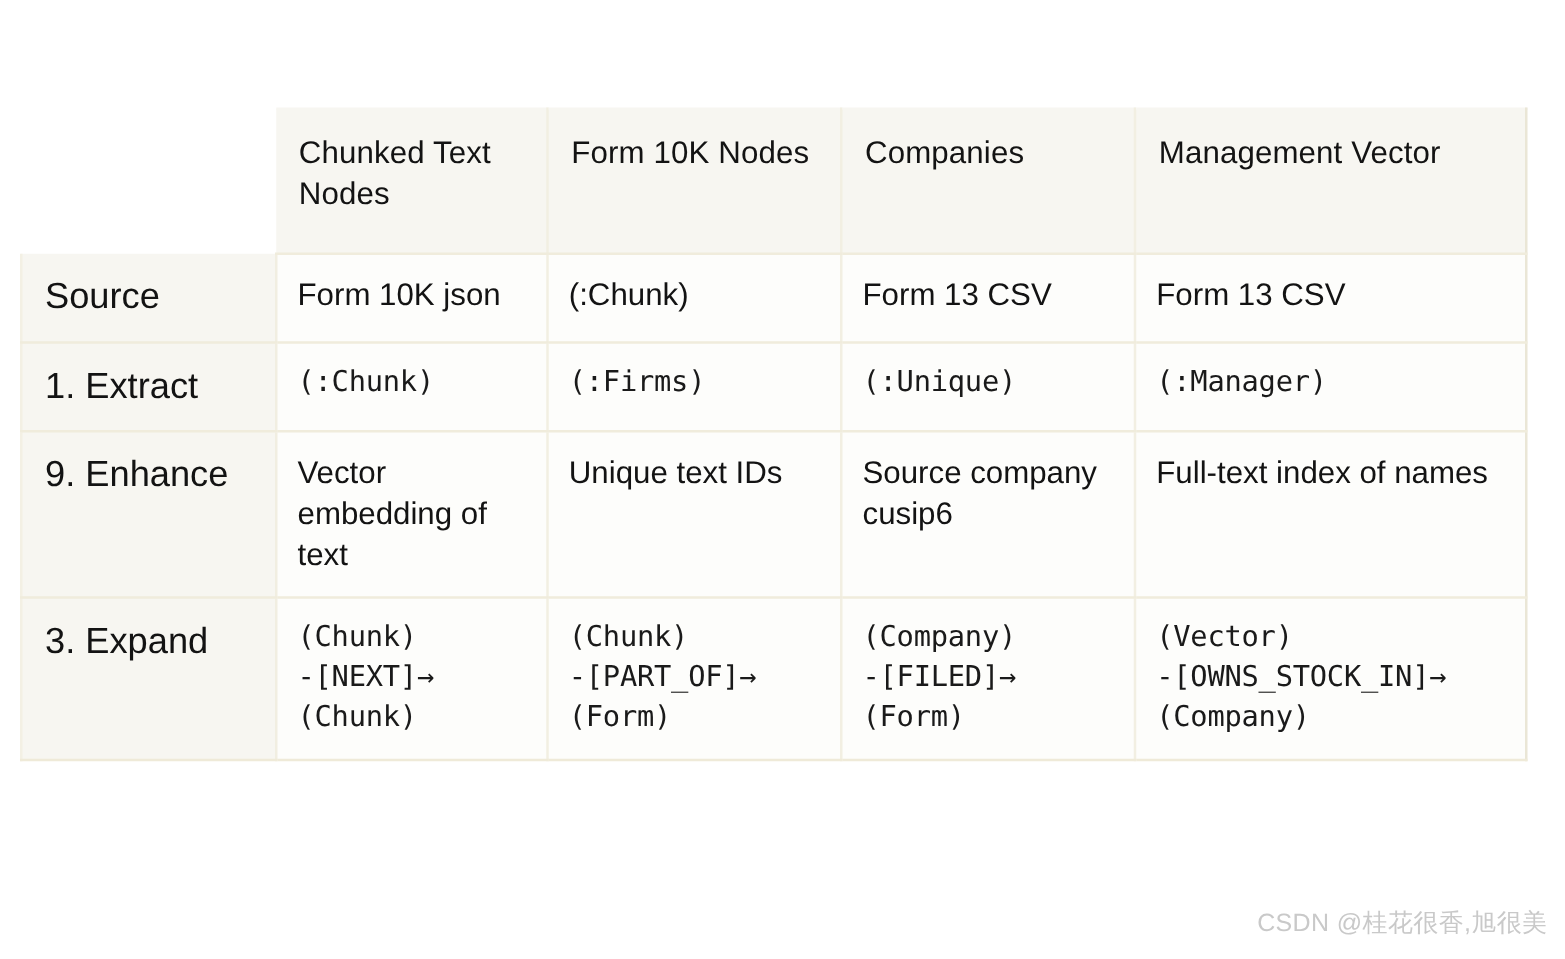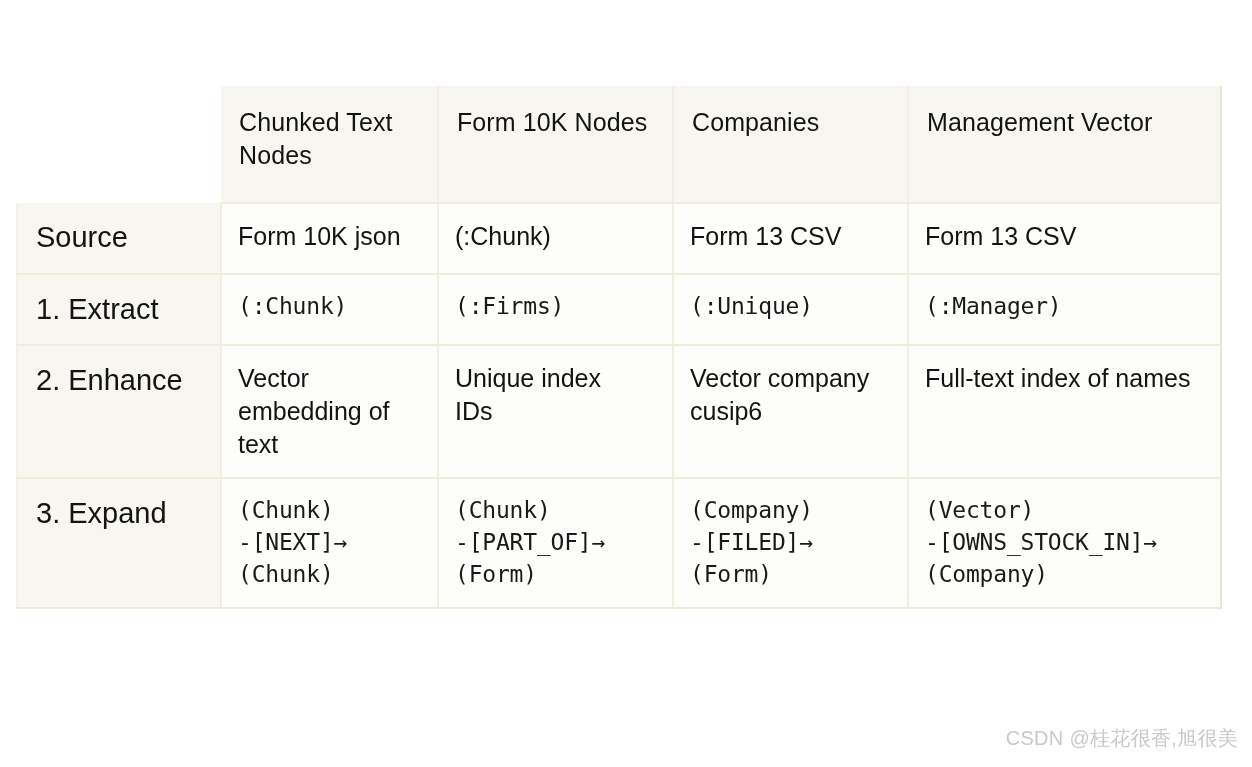--- a/index.html
+++ b/index.html
@@ -144,24 +144,24 @@
 
       <tr>
         <th class="rowlabel strong">1. Extract</th>
         <td class="mono">(:Chunk)</td>
         <td class="mono">(:Firms)</td>
         <td class="mono">(:Unique)</td>
         <td class="mono last">(:Manager)</td>
       </tr>
 
       <tr>
-        <th class="rowlabel strong">2. Enhance</th>
+        <th class="rowlabel strong">9. Enhance</th>
         <td>Vector embedding of text</td>
-        <td>Unique index IDs</td>
-        <td>Vector company cusip6</td>
+        <td>Unique text IDs</td>
+        <td>Source company cusip6</td>
         <td class="last">Full-text index of names</td>
       </tr>
 
       <tr class="last-row">
         <th class="rowlabel strong">3. Expand</th>
         <td class="mono">(Chunk)
 -[NEXT]→
 (Chunk)</td>
         <td class="mono">(Chunk)
 -[PART_OF]→

